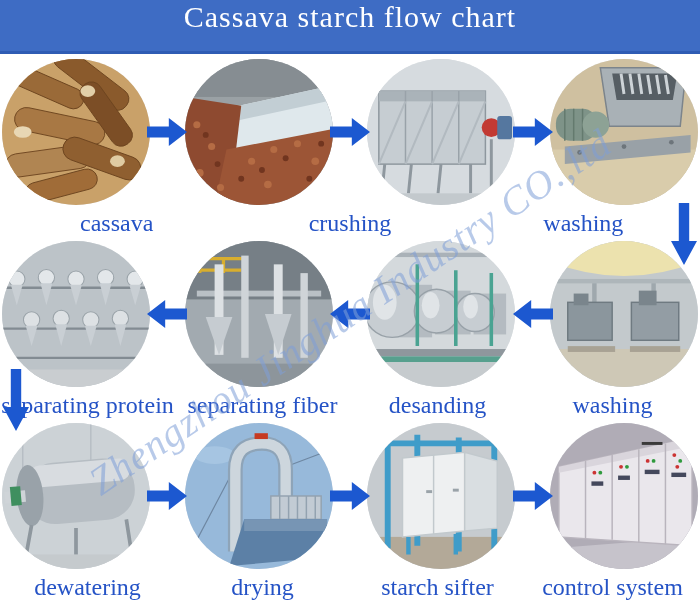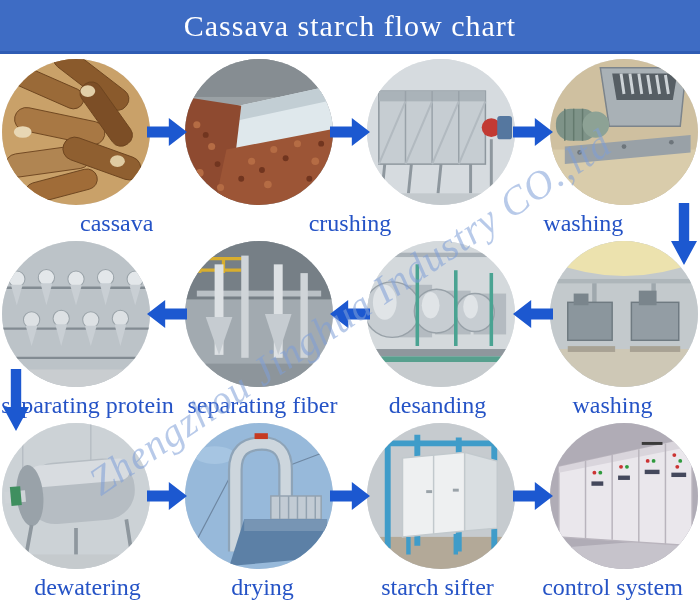--- a/index.html
+++ b/index.html
@@ -6,21 +6,21 @@
     --banner-blue:#3e6cc4;
     --arrow-blue:#1c58d0;
     --label-blue:#2553c6;
     --watermark-blue:#7f9fd8;
   }
   *{margin:0;padding:0;box-sizing:border-box;}
   html,body{background:#ffffff;}
   body{font-family:"Liberation Serif","DejaVu Serif",serif;}
   .page{position:relative;width:700px;height:600px;background:#ffffff;overflow:hidden;margin:0 auto;}
   .banner{position:absolute;left:0;top:0;width:700px;height:54px;background:var(--banner-blue);
-          border-bottom:3px solid #2f5cb4;display:flex;align-items:center;justify-content:center;font-family:Liberation Serif, serif;}
+          border-bottom:3px solid #2f5cb4;display:flex;align-items:flex-start;justify-content:center;font-family:Liberation Serif, serif;}
   .banner h1{color:#ffffff;font-size:30px;font-weight:normal;letter-spacing:1px;}
   .flow{position:absolute;left:0;top:57px;width:700px;}
   .img-strip{display:flex;align-items:center;justify-content:space-between;height:150px;padding:0 2px;}
   .circle{width:148px;height:146px;border-radius:50%;overflow:hidden;flex:0 0 auto;
           box-shadow:0 0 0 1px rgba(160,170,180,.35) inset;}
   .circle svg{display:block;width:100%;height:100%;}
   .h-arrow{width:40px;height:28px;flex:0 0 auto;margin:0 -3px;z-index:2;}
   .h-arrow svg{display:block;width:100%;height:100%;}
   .label-strip{display:flex;height:32px;align-items:center;}
   .step-label{flex:1 1 25%;text-align:center;color:var(--label-blue);font-size:24px;white-space:nowrap;overflow:visible;line-height:30px;}

